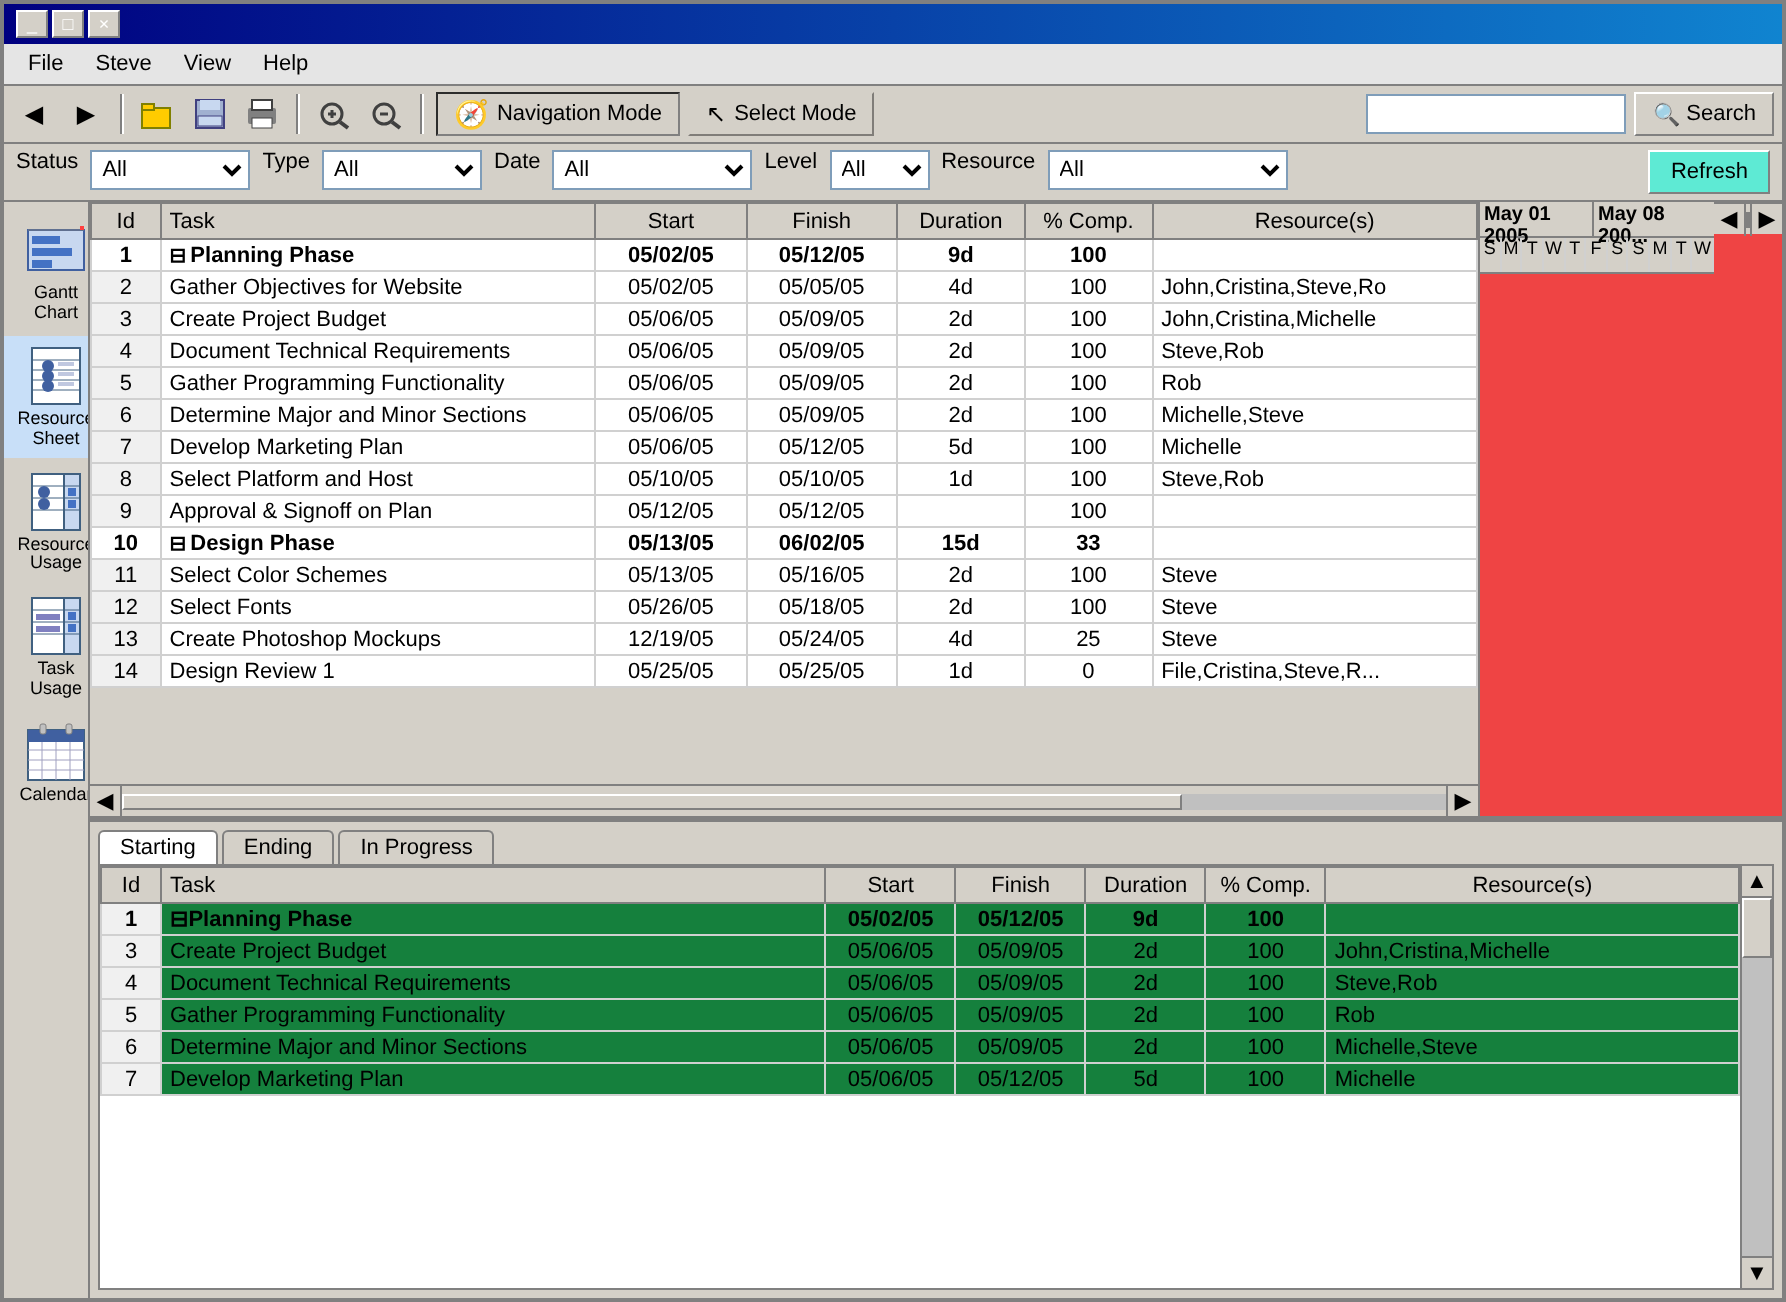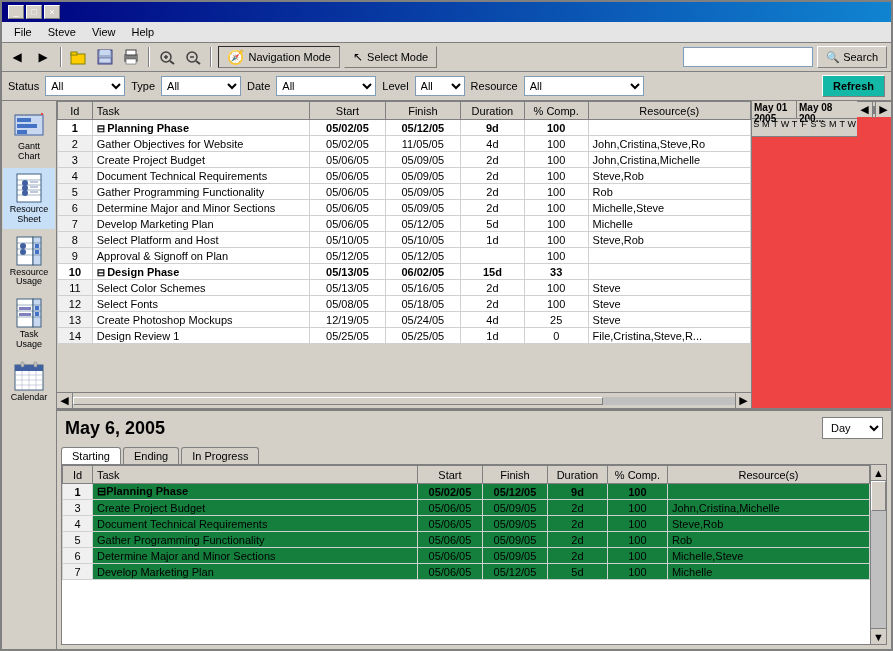--- a/index.html
+++ b/index.html
@@ -19,32 +19,32 @@
     
     .toolbar { background: #d4d0c8; padding: 3px 4px; display: flex; align-items: center; gap: 4px; border-bottom: 1px solid #808080; }
     .toolbar-btn { width: 22px; height: 22px; background: #d4d0c8; border: 1px solid transparent; display: flex; align-items: center; justify-content: center; cursor: pointer; font-size: 12px; }
     .toolbar-separator { width: 2px; height: 20px; background: #808080; margin: 0 2px; border-right: 1px solid #fff; }
     .toolbar-nav-mode { background: #d4d0c8; border: 1px inset #808080; padding: 2px 8px; display: flex; align-items: center; gap: 4px; height: 22px; cursor: pointer; }
     .toolbar-select-mode { background: #d4d0c8; border: 1px outset #d4d0c8; padding: 2px 8px; display: flex; align-items: center; gap: 4px; height: 22px; cursor: pointer; }
     .search-box { border: 1px solid #7f9db9; background: white; width: 130px; height: 20px; padding: 1px 3px; }
     .search-btn { background: #d4d0c8; border: 1px solid #808080; border-top-color: #fff; border-left-color: #fff; padding: 2px 8px; height: 22px; cursor: pointer; display: flex; align-items: center; gap: 3px; }
 
     
-    .filter-bar { background: #d4d0c8; padding: 3px 6px; display: flex; align-items: center; gap: 6px; border-bottom: 1px solid #808080; }
+    .filter-bar { background: #d4d0c8; padding: 3px 6px; display: flex; align-items: flex-start; gap: 6px; border-bottom: 1px solid #808080; }
     .filter-label { font-size: 11px; }
     .filter-select { border: 1px solid #7f9db9; background: white; height: 20px; padding: 1px; font-size: 11px; }
     .filter-select-wide { width: 80px; }
     .filter-select-resource { width: 120px; }
-    .refresh-btn { background: #14b8a6; border: 1px solid #808080; border-top-color: #fff; border-left-color: #fff; padding: 2px 10px; height: 22px; cursor: pointer; margin-left: auto; font-weight: bold; }
+    .refresh-btn { background: #5eead4; border: 1px solid #808080; border-top-color: #fff; border-left-color: #fff; padding: 2px 10px; height: 22px; cursor: pointer; margin-left: auto; }
 
     
     .main-content { display: flex; flex: 1; overflow: hidden; }
 
     
-    .sidebar { width: 55px; background: #d4d0c8; border-right: 1px solid #808080; display: flex; flex-direction: column; align-items: center; padding-top: 4px; gap: 2px; overflow-y: auto; }
+    .sidebar { width: 43px; background: #d4d0c8; border-right: 1px solid #808080; display: flex; flex-direction: column; padding-top: 4px; gap: 2px; overflow-y: auto; }
     .sidebar-item { display: flex; flex-direction: column; align-items: center; padding: 4px 2px; cursor: pointer; width: 52px; text-align: center; font-size: 10px; color: #000; }
     .sidebar-item.active { background: #c8dff8; }
     .sidebar-icon { width: 32px; height: 32px; display: flex; align-items: center; justify-content: center; margin-bottom: 1px; }
     .sidebar-label { font-size: 9px; text-align: center; line-height: 1.1; }
 
     
     .right-panel { flex: 1; display: flex; flex-direction: column; overflow: hidden; }
 
     
     .upper-section { display: flex; height: 310px; border-bottom: 3px solid #808080; }
@@ -319,21 +319,21 @@
                   <td class="center bold">05/02/05</td>
                   <td class="center bold">05/12/05</td>
                   <td class="center bold">9d</td>
                   <td class="center bold">100</td>
                   <td></td>
                 </tr>
                 <tr>
                   <td class="id">2</td>
                   <td class="task-indent">Gather Objectives for Website</td>
                   <td class="center">05/02/05</td>
-                  <td class="center">11/05/05</td>
+                  <td class="center">05/05/05</td>
                   <td class="center">4d</td>
                   <td class="center">100</td>
                   <td>John,Cristina,Steve,Ro</td>
                 </tr>
                 <tr>
                   <td class="id">3</td>
                   <td class="task-indent">Create Project Budget</td>
                   <td class="center">05/06/05</td>
                   <td class="center">05/09/05</td>
                   <td class="center">2d</td>
@@ -408,21 +408,21 @@
                   <td class="task-indent">Select Color Schemes</td>
                   <td class="center">05/13/05</td>
                   <td class="center">05/16/05</td>
                   <td class="center">2d</td>
                   <td class="center">100</td>
                   <td>Steve</td>
                 </tr>
                 <tr>
                   <td class="id">12</td>
                   <td class="task-indent">Select Fonts</td>
-                  <td class="center">05/08/05</td>
+                  <td class="center">05/26/05</td>
                   <td class="center">05/18/05</td>
                   <td class="center">2d</td>
                   <td class="center">100</td>
                   <td>Steve</td>
                 </tr>
                 <tr>
                   <td class="id">13</td>
                   <td class="task-indent">Create Photoshop Mockups</td>
                   <td class="center">12/19/05</td>
                   <td class="center">05/24/05</td>
@@ -525,28 +525,20 @@
             <div style="width:16px;height:16px;display:flex;align-items:center;justify-content:center;border-right:1px solid #808080;cursor:pointer;">◀</div>
             <div style="flex:1;height:8px;background:#c0c0c0;">
               <div style="width:40%;height:8px;background:#d4d0c8;border:1px solid #808080;"></div>
             </div>
             <div style="width:16px;height:16px;display:flex;align-items:center;justify-content:center;border-left:1px solid #808080;cursor:pointer;">▶</div>
           </div>
         </div>
       </div>
 
       <div class="lower-section">
-        <div class="date-header">
-          <div class="date-title">May 6, 2005</div>
-          <select class="day-select">
-            <option value="Day">Day</option>
-            <option value="Week">Week</option>
-            <option value="Month">Month</option>
-          </select>
-        </div>
 
         <div class="tabs">
           <div class="tab active">Starting</div>
           <div class="tab">Ending</div>
           <div class="tab">In Progress</div>
         </div>
 
         <div class="bottom-table-container">
           <div style="overflow:hidden;height:100%;margin-right:16px;">
             <table class="bottom-table">

